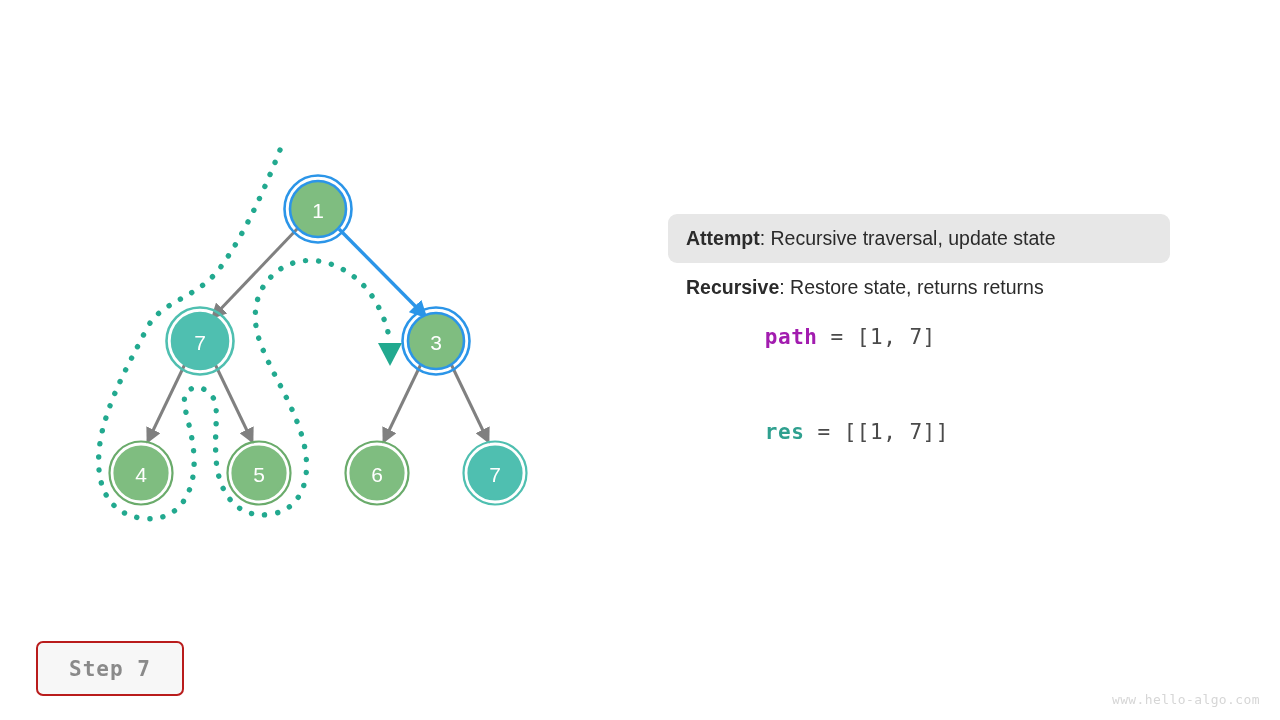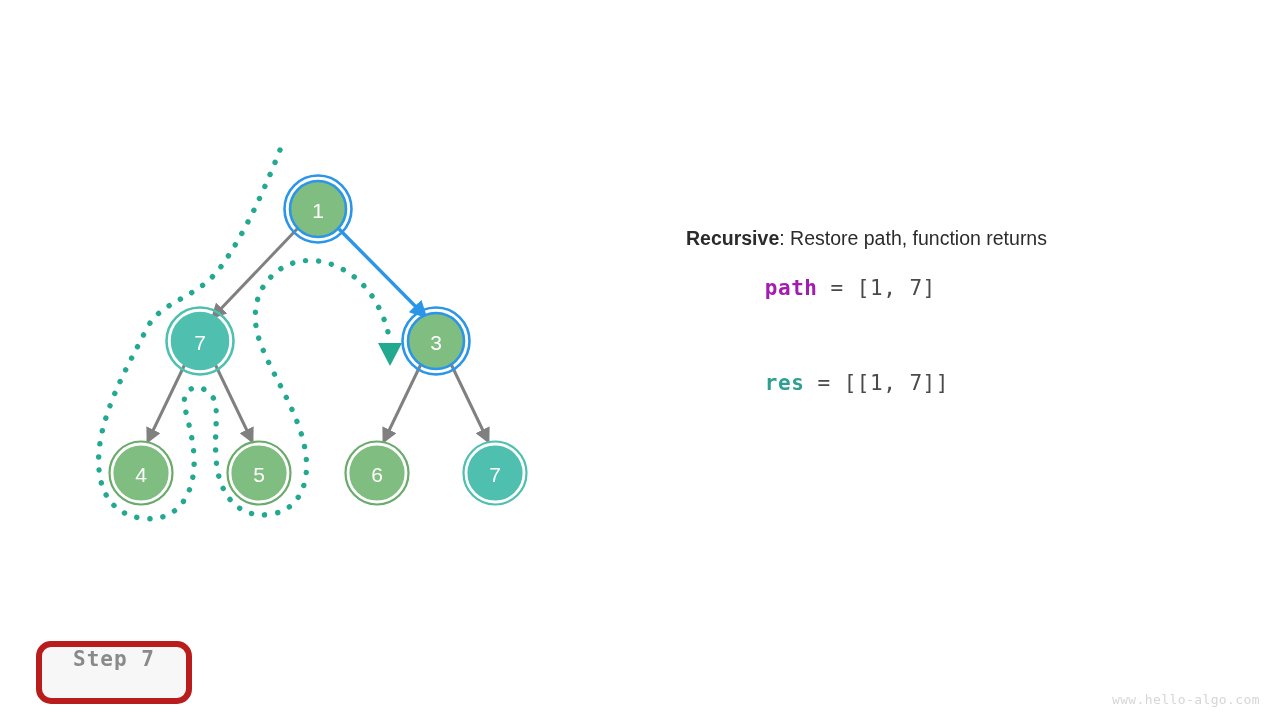--- a/index.html
+++ b/index.html
@@ -98,24 +98,25 @@
   }
   .spacer-row { height: 45px; }
 
   
   #step-badge {
     position: absolute;
     left: 36px;
     top: 641px;
     width: 144px;
     height: 51px;
-    border: 6px solid #b91c1c;
-    border-radius: 15px;
+    border: 2px solid #b91c1c;
+    border-radius: 7px;
     background: #f7f7f7;
     display: flex;
+    align-items: center;
     justify-content: center;
   }
   #step-badge .step-text {
     font-family: "DejaVu Sans Mono", monospace;
     font-size: 21px;
     font-weight: bold;
     color: #8a8a8a;
     letter-spacing: 1px;
   }
 
@@ -216,24 +217,29 @@
         <circle cx="495" cy="473" r="26.5" fill="#4fbfb0" stroke="#4fbfb0" stroke-width="2.2"></circle>
         <text class="node-label" x="495" y="474">7</text>
       </g>
 
     </g>
   </svg>
 </div>
 
 <div id="info-panel">
 
+  <div class="info-row highlighted">
+    <div class="info-line">
+      <span class="key">Attempt</span><span>: </span><span>Recursive traversal, update state</span>
+    </div>
+  </div>
 
   <div class="info-row plain">
     <div class="info-line">
-      <span class="key">Recursive</span><span>: </span><span>Restore path, function returns</span>
+      <span class="key">Recursive</span><span>: </span><span>Restore state, returns returns</span>
     </div>
   </div>
 
   <div class="code-row">
     <div class="code-line">
       <span class="var-path">path</span><span> = [1, 7]</span>
     </div>
   </div>
 
   <div class="spacer-row"></div>

